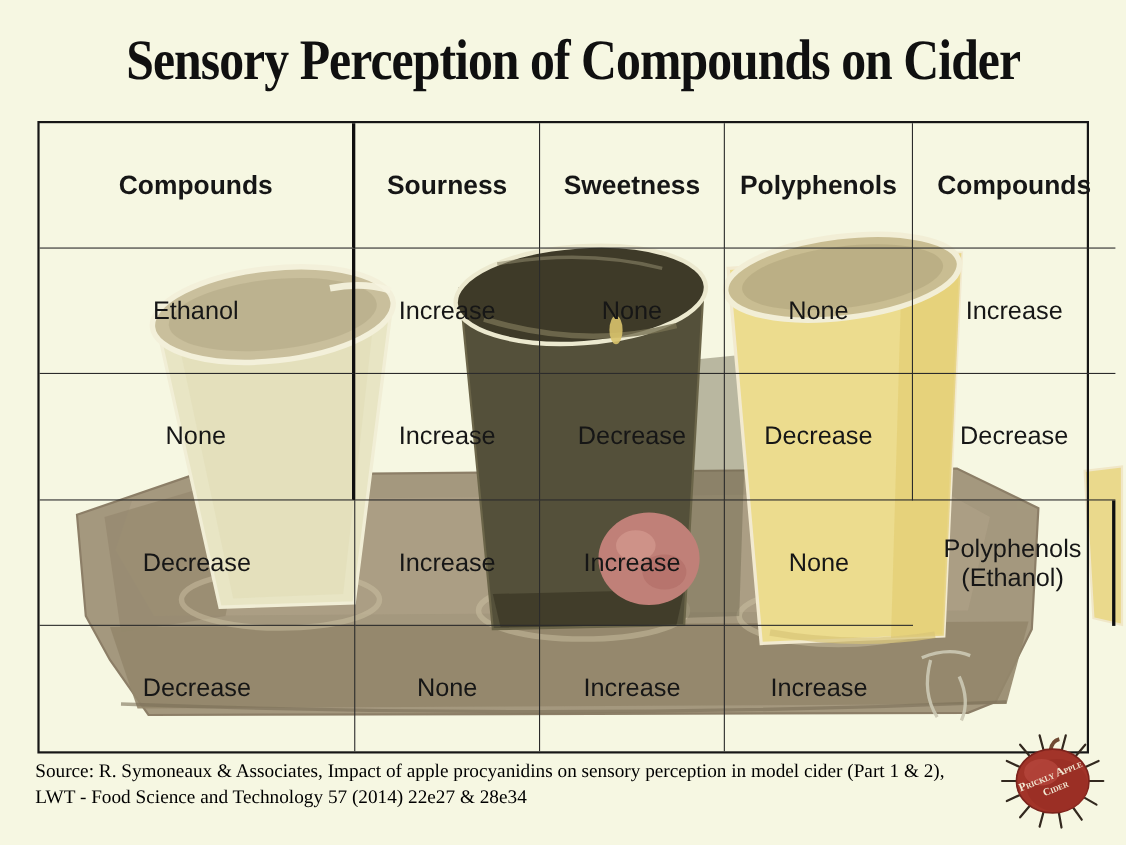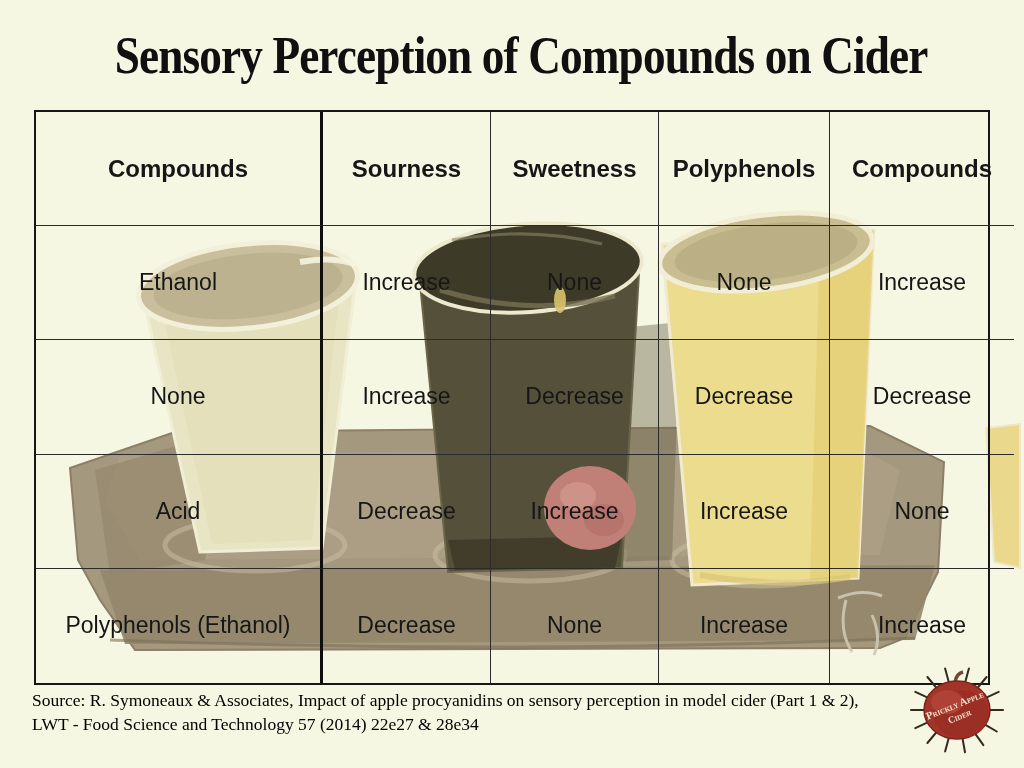--- a/index.html
+++ b/index.html
@@ -124,21 +124,20 @@
   <div class="cell">None</div>
   <div class="cell">None</div>
   <div class="cell lastcol">Increase</div>
 
   <div class="cell col1">None</div>
   <div class="cell">Increase</div>
   <div class="cell">Decrease</div>
   <div class="cell">Decrease</div>
   <div class="cell lastcol">Decrease</div>
 
-  <div class="cell col1">Acid</div>
   <div class="cell">Decrease</div>
   <div class="cell">Increase</div>
   <div class="cell">Increase</div>
   <div class="cell lastcol">None</div>
 
   <div class="cell col1 lastrow">Polyphenols (Ethanol)</div>
   <div class="cell lastrow">Decrease</div>
   <div class="cell lastrow">None</div>
   <div class="cell lastrow">Increase</div>
   <div class="cell lastrow lastcol">Increase</div>

